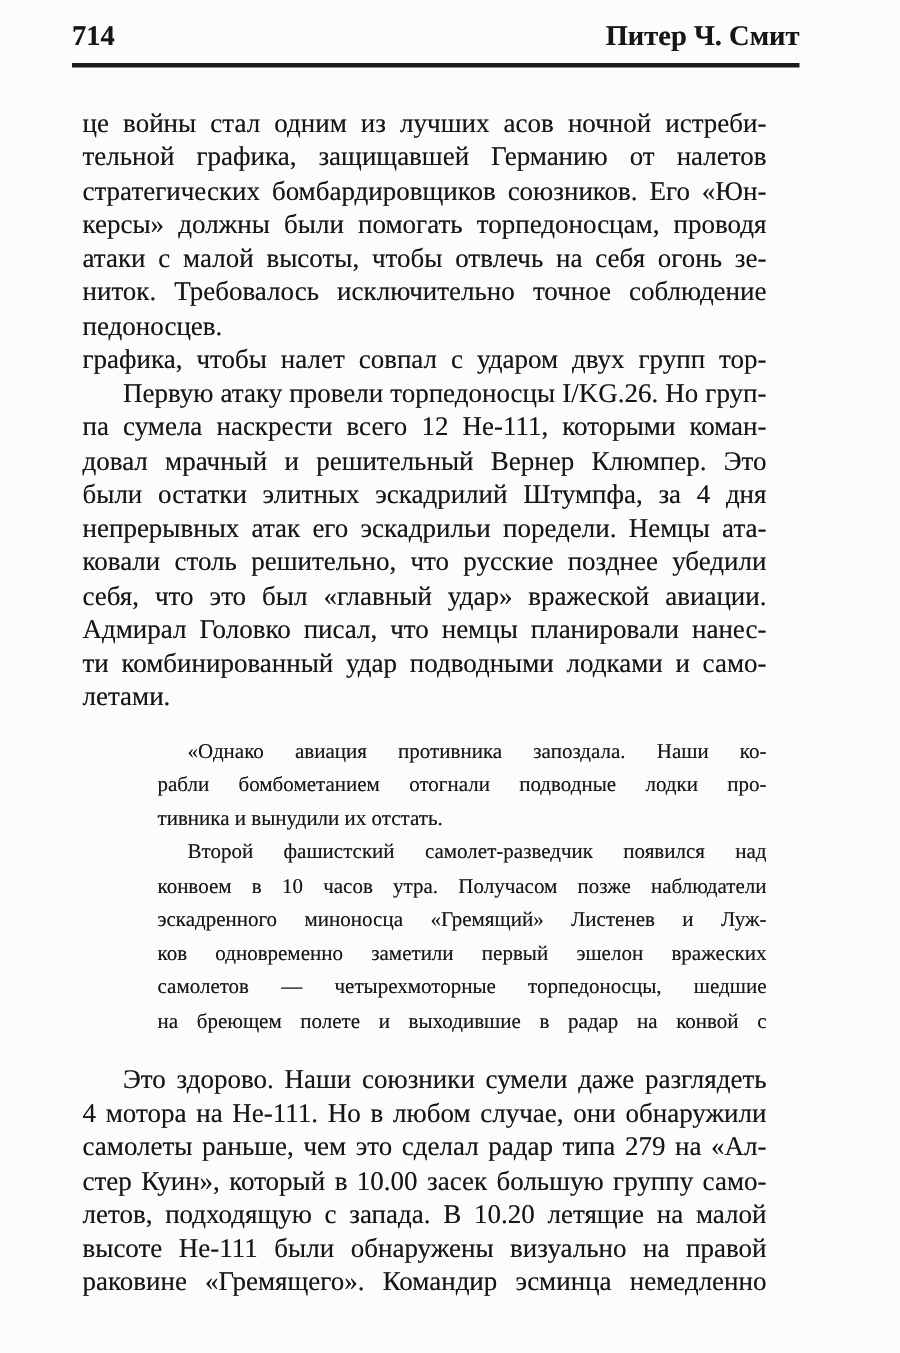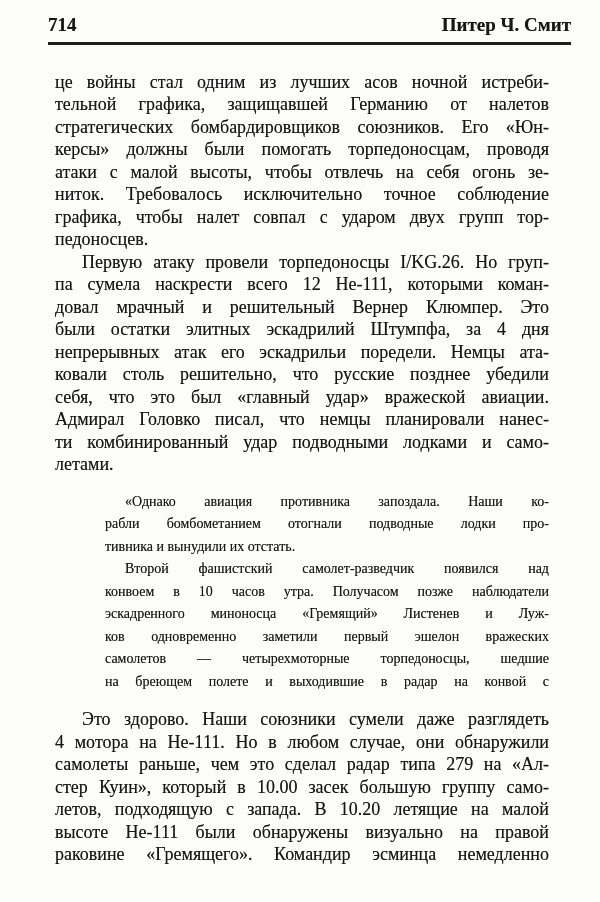--- a/index.html
+++ b/index.html
@@ -2,21 +2,21 @@
 <html lang="ru"><head>
 <meta charset="utf-8">
 <style>
   html, body { margin: 0; padding: 0; }
   .page {
     position: relative;
     width: 600px;
     height: 902px;
     box-sizing: border-box;
     background: #fcfcfa;
-    padding: 14px 29px 0 48px;
+    padding: 14px 67px 0 48px;
     font-family: "Liberation Serif", "DejaVu Serif", serif;
     color: #161616;
     text-shadow: 0 0 0.4px rgba(20,20,20,0.55);
     overflow: hidden;
   }
   .header {
     display: flex;
     justify-content: space-between;
     align-items: baseline;
     font-weight: bold;
@@ -46,22 +46,22 @@
   </div>
   <div class="rule"></div>
   <div class="page-body">
       <div class="para">
         <div class="line">це войны стал одним из лучших асов ночной истреби-</div>
         <div class="line">тельной графика, защищавшей Германию от налетов</div>
         <div class="line">стратегических бомбардировщиков союзников. Его «Юн-</div>
         <div class="line">керсы» должны были помогать торпедоносцам, проводя</div>
         <div class="line">атаки с малой высоты, чтобы отвлечь на себя огонь зе-</div>
         <div class="line">ниток. Требовалось исключительно точное соблюдение</div>
+        <div class="line flush">педоносцев.</div>
         <div class="line">графика, чтобы налет совпал с ударом двух групп тор-</div>
-        <div class="line flush">педоносцев.</div>
       </div>
       <div class="para indent">
         <div class="line">Первую атаку провели торпедоносцы I/KG.26. Но груп-</div>
         <div class="line">па сумела наскрести всего 12 He-111, которыми коман-</div>
         <div class="line">довал мрачный и решительный Вернер Клюмпер. Это</div>
         <div class="line">были остатки элитных эскадрилий Штумпфа, за 4 дня</div>
         <div class="line">непрерывных атак его эскадрильи поредели. Немцы ата-</div>
         <div class="line">ковали столь решительно, что русские позднее убедили</div>
         <div class="line">себя, что это был «главный удар» вражеской авиации.</div>
         <div class="line">Адмирал Головко писал, что немцы планировали нанес-</div>

